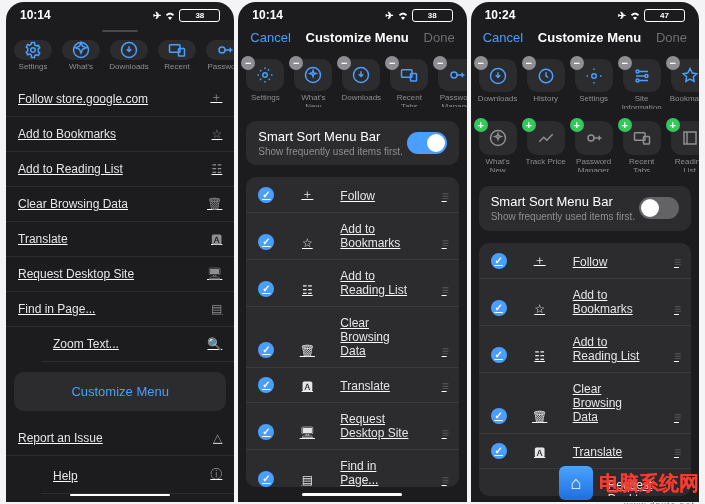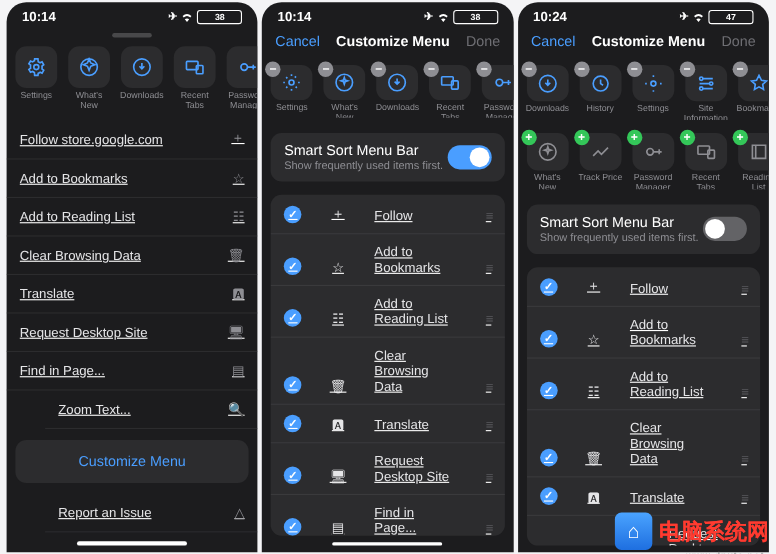--- a/index.html
+++ b/index.html
@@ -255,20 +255,24 @@
       </div>
   </div>
 
   <div class="cust-btn">Customize Menu</div>
 
   <div class="plain-list list">
     <div class="row">
         <span class="txt">Report an Issue</span>
         <span class="trail">△</span>
       </div>
+    <div class="row">
+        <span class="txt">Help</span>
+        <span class="trail">ⓘ</span>
+      </div>
   </div>
   <div class="home-indicator"></div>
 </div>
 
 <div class="phone">
   <div class="status-bar">
     <span>10:14</span>
     <span class="status-icons">
       <span>✈</span>
       <span>

